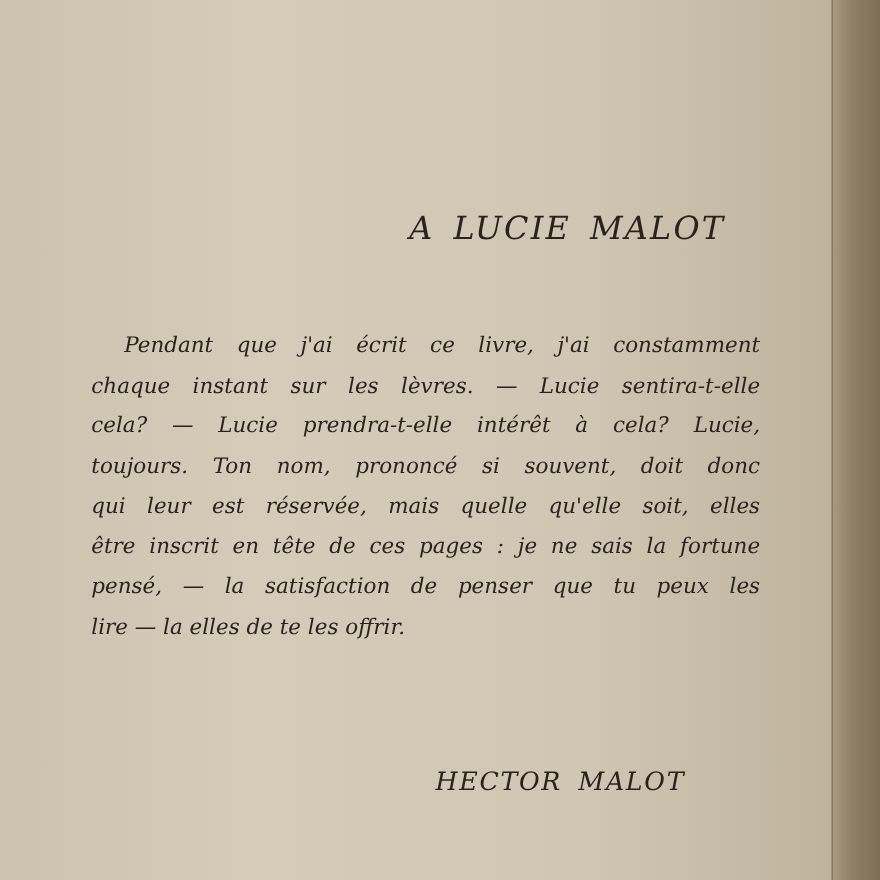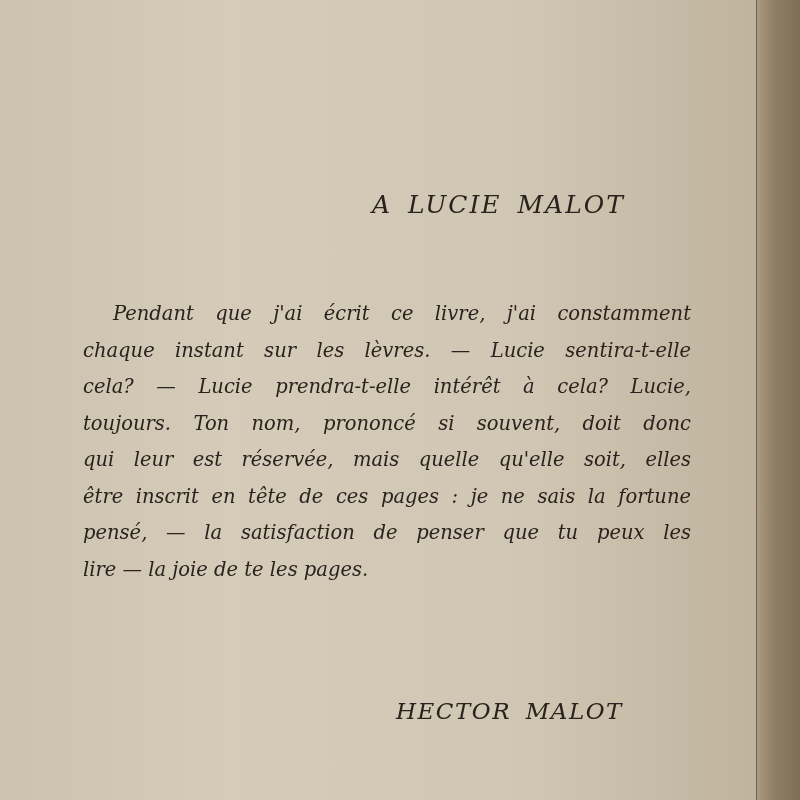--- a/index.html
+++ b/index.html
@@ -14,21 +14,21 @@
   .page-edge {
     position: absolute; left: 756px; top: 0; width: 44px; height: 800px;
     background: linear-gradient(90deg, #a99a82 0%, #8f7f66 40%, #7d6e57 100%);
     border-left: 1px solid #6f6250;
   }
   .text {
     position: absolute; color: #2a231d;
     font-family: "DejaVu Serif", "Liberation Serif", serif; font-style: italic;
   }
   .dedication {
-    left: 372px; top: 190px; font-size: 25px; letter-spacing: 2px; word-spacing: 6px;
+    left: 372px; top: 190px; font-size: 29px; letter-spacing: 2px; word-spacing: 6px;
   }
   .body-text {
     left: 83px; top: 296px; width: 608px; font-size: 19.5px; line-height: 36.5px;
   }
   .line { display: block; white-space: nowrap; text-align: justify; text-align-last: justify; }
   .line.first { text-indent: 30px; }
   .line.last { text-align-last: left; }
   .signature {
     left: 396px; top: 684px; font-size: 23px; letter-spacing: 1.5px; word-spacing: 6px; margin-top: 14px;
   }
@@ -39,17 +39,17 @@
 <div class="page">
   <div class="text dedication">A LUCIE MALOT</div>
   <div class="text body-text">
     <span class="line first">Pendant que j'ai écrit ce livre, j'ai constamment</span>
     <span class="line">chaque instant sur les lèvres. — Lucie sentira-t-elle</span>
     <span class="line">cela? — Lucie prendra-t-elle intérêt à cela? Lucie,</span>
     <span class="line">toujours. Ton nom, prononcé si souvent, doit donc</span>
     <span class="line">qui leur est réservée, mais quelle qu'elle soit, elles</span>
     <span class="line">être inscrit en tête de ces pages : je ne sais la fortune</span>
     <span class="line">pensé, — la satisfaction de penser que tu peux les</span>
-    <span class="line last">lire — la joie de te les pages.</span>
+    <span class="line last">lire — la elles de te les offrir.</span>
   </div>
   <div class="text signature">HECTOR MALOT</div>
 </div>
 <div class="page-edge"></div>
 
 </body></html>

